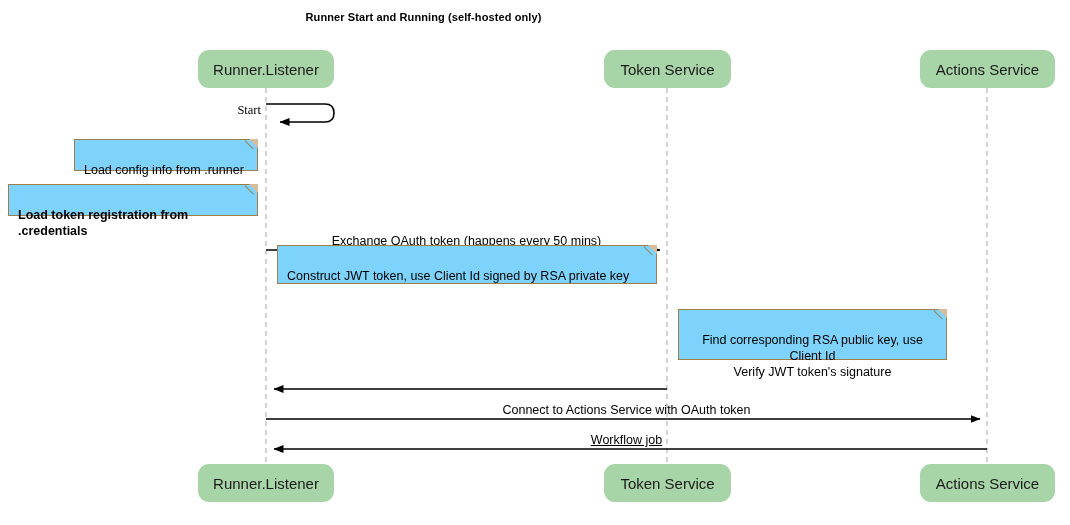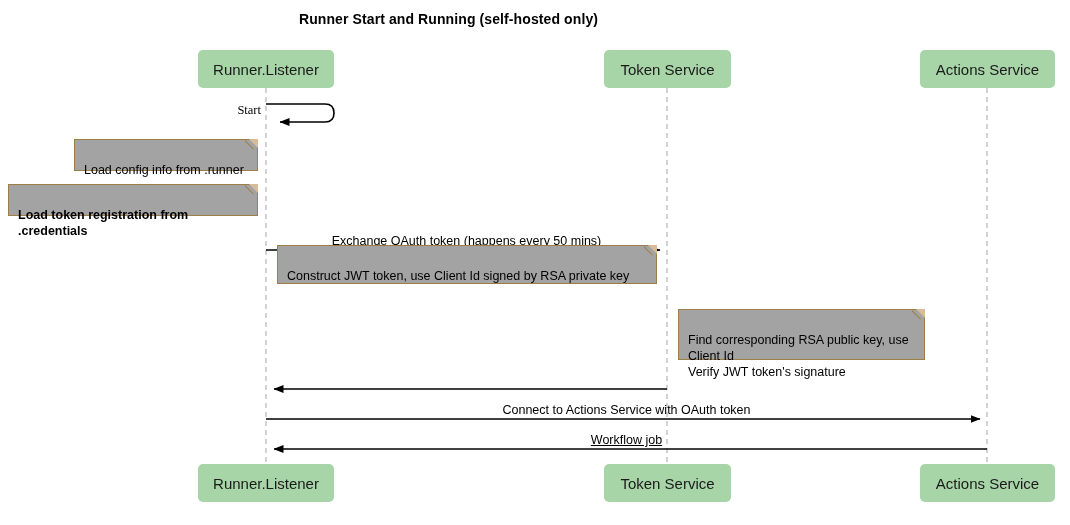--- a/index.html
+++ b/index.html
@@ -27,41 +27,40 @@
     top: 0;
     width: 1070px;
     height: 525px;
   }
   .title {
     position: absolute;
     left: 0;
     top: 11px;
     width: 847px;
     text-align: center;
-    font-size: 14px;
+    font-size: 11px;
     font-weight: bold;
     color: #000000;
     letter-spacing: 0.1px;
-    padding-left: 25px;
   }
   .participant {
     position: absolute;
     background: #a8d5a8;
-    border-radius: 5px;
+    border-radius: 11px;
     display: flex;
     align-items: center;
     justify-content: center;
     font-size: 15px;
     color: #1a1a1a;
     box-sizing: border-box;
     white-space: nowrap;
   }
   .note {
     position: absolute;
-    background: #a3a3a3;
+    background: #7dd3fc;
     border: 1px solid #9c7e46;
     box-sizing: border-box;
     font-size: 12.5px;
     color: #000000;
     padding: 6px 9px;
     line-height: 16px;
     white-space: pre-line;
   }
   .note-fold {
     position: absolute;
@@ -183,20 +182,20 @@
     <span class="note-fold"></span>
     <span class="note-fold-edge"></span>
   </div>
 
   <div class="note" style="left:277px; top:245px; width:380px; height:39px;">
     <span>Construct JWT token, use Client Id signed by RSA private key</span>
     <span class="note-fold"></span>
     <span class="note-fold-edge"></span>
   </div>
 
-  <div class="note" style="left:678px; top:309px; width:247px; height:51px;">
+  <div class="note" style="left:678px; top:309px; width:269px; height:51px;text-align:center;">
     <span>Find corresponding RSA public key, use Client Id
 Verify JWT token's signature</span>
     <span class="note-fold"></span>
     <span class="note-fold-edge"></span>
   </div>
 
 </div>
 
 </body></html>

